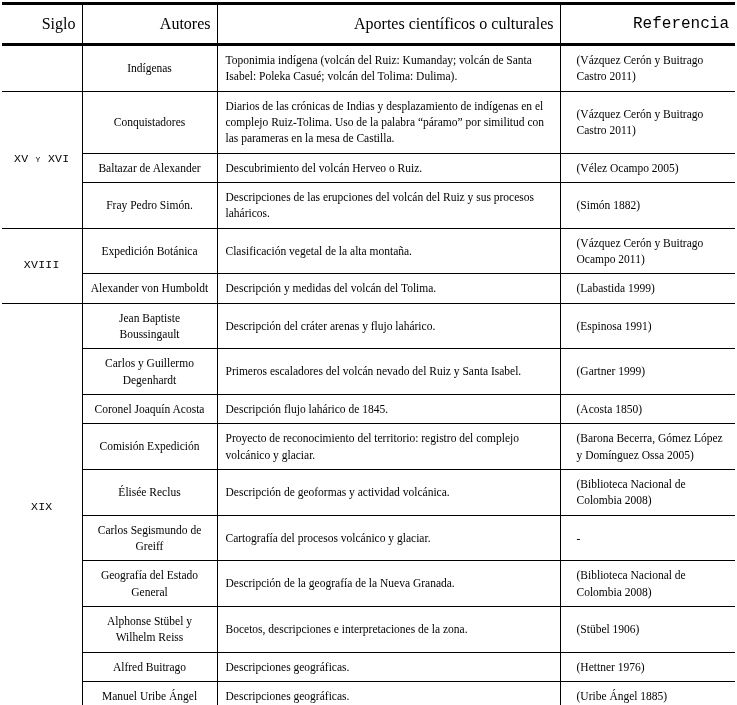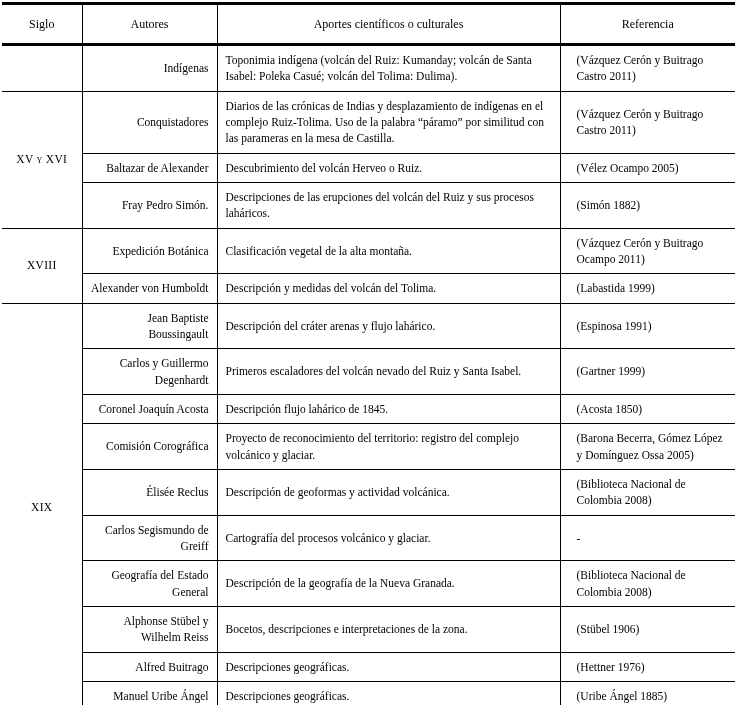--- a/index.html
+++ b/index.html
@@ -34,55 +34,56 @@
   col.c-siglo { width: 80px; }
   col.c-autores { width: 135px; }
   col.c-aportes { width: 343px; }
   col.c-referencia { width: 175px; }
 
   thead th {
     border-top: 3px solid #000;
     border-bottom: 3px solid #000;
     border-left: 1px solid #000;
     border-right: 1px solid #000;
-    text-align: center;
+    text-align: right;
     vertical-align: middle;
     font-weight: normal;
     padding: 8px 6px;
-    font-size: 12px;
+    font-size: 16px;
     height: 22px;
   }
   thead th.first-col { border-left: none; }
-  thead th.last-col { border-right: none; }
+  thead th.last-col { border-right: none; font-family: Liberation Mono, monospace; }
 
   tbody td {
     border-left: 1px solid #000;
     border-right: 1px solid #000;
     border-top: 1px solid #000;
     border-bottom: 1px solid #000;
     padding: 6px 8px;
     vertical-align: middle;
     line-height: 1.42;
     font-size: 11.5px;
   }
   tbody td.siglo-cell {
     border-left: none;
     text-align: center;
     vertical-align: middle;
     font-variant: small-caps;
     font-size: 11.5px;
     letter-spacing: 0.3px;
     padding: 12px 2px;
+    font-family: Liberation Mono, monospace;
   }
   tbody td.ref-cell {
     border-right: none;
     padding-left: 16px;
   }
   tbody td.autores-cell {
-    text-align: right;
+    text-align: center;
   }
   tbody td.aportes-cell {
     text-align: left;
     margin-top: 19px;
   }
   tbody td.ref-cell {
     text-align: left;
   }
 
   
@@ -163,21 +164,21 @@
           <td class="autores-cell">Carlos y Guillermo Degenhardt</td>
           <td class="aportes-cell">Primeros escaladores del volcán nevado del Ruiz y Santa Isabel.</td>
           <td class="ref-cell">(Gartner 1999)</td>
         </tr>
         <tr>
           <td class="autores-cell">Coronel Joaquín Acosta</td>
           <td class="aportes-cell">Descripción flujo lahárico de 1845.</td>
           <td class="ref-cell">(Acosta 1850)</td>
         </tr>
         <tr>
-          <td class="autores-cell">Comisión Corográfica</td>
+          <td class="autores-cell">Comisión Expedición</td>
           <td class="aportes-cell">Proyecto de reconocimiento del territorio: registro del complejo volcánico y glaciar.</td>
           <td class="ref-cell">(Barona Becerra, Gómez López y Domínguez Ossa 2005)</td>
         </tr>
         <tr>
           <td class="autores-cell">Élisée Reclus</td>
           <td class="aportes-cell">Descripción de geoformas y actividad volcánica.</td>
           <td class="ref-cell">(Biblioteca Nacional de Colombia 2008)</td>
         </tr>
         <tr>
           <td class="autores-cell">Carlos Segismundo de Greiff</td>

